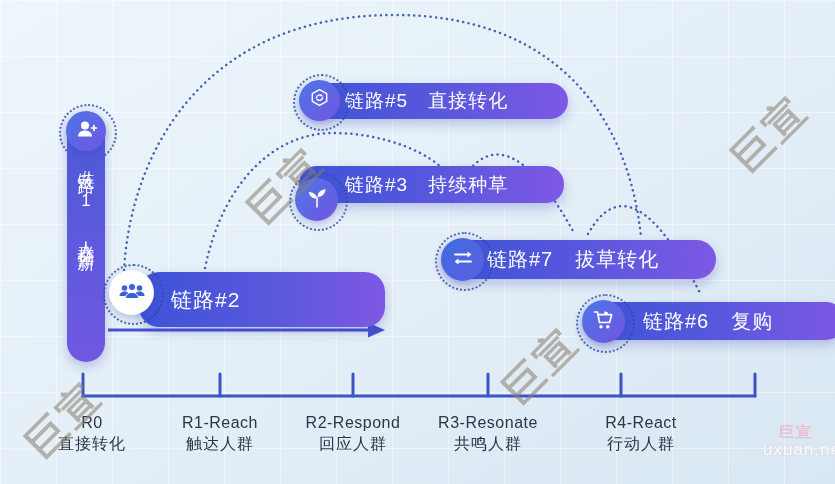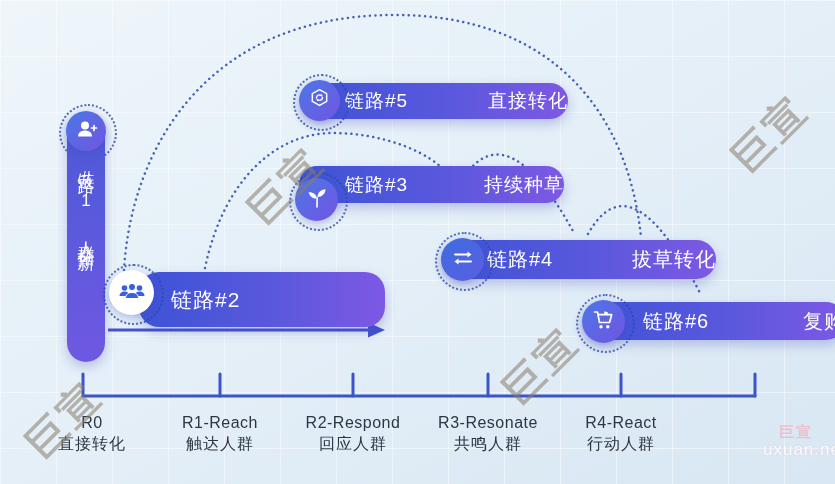--- a/index.html
+++ b/index.html
@@ -13,21 +13,21 @@
     background-size:56px 56px,56px 56px,100% 100%;
   }
   svg.overlay{position:absolute;left:0;top:0;z-index:1;pointer-events:none;}
   .arc{fill:none;stroke:#2e4fae;stroke-width:2.5;stroke-linecap:round;stroke-dasharray:0.1 5.4;opacity:.88;}
   .axis{stroke:#3b55c9;stroke-width:3;fill:none;stroke-linecap:round;}
   .flow-arrow{stroke:#4452cf;stroke-width:3;fill:none;}
   .pill{
     position:absolute;z-index:2;display:flex;align-items:center;
     background:linear-gradient(90deg,#3d53d6 0%,#5a58dd 55%,#7e58e4 100%);
     border-radius:20px;color:#fff;font-size:20px;font-weight:500;letter-spacing:1px;
-    box-shadow:0 5px 12px rgba(60,70,180,.28); white-space:nowrap;justify-content:space-between;
+    box-shadow:0 5px 12px rgba(60,70,180,.28); white-space:nowrap;
   }
   .pill .gap{display:inline-block;width:24px;}
   .pill-vertical{
     position:absolute;z-index:2;background:linear-gradient(180deg,#4a5ad6 0%,#5f59de 55%,#6f58e2 100%);
     border-radius:19px;color:#fff;box-shadow:0 5px 12px rgba(60,70,180,.28);
     display:flex;flex-direction:column;align-items:center;
   }
   .vtext{writing-mode:vertical-lr;text-orientation:upright;font-size:17px;font-weight:500;letter-spacing:4px;}
   .icon-ring{position:absolute;z-index:2;border:2px dotted rgba(44,74,168,.8);border-radius:50%;}
   .icon-circle{
@@ -133,21 +133,21 @@
         <path d="M12 2.8 L19.5 7 V15 L12 19.2 L4.5 15 V7 Z" stroke="#fff" stroke-width="1.5" fill="none" stroke-linejoin="round"></path>
         <path d="M8.8 11.5a3.3 3.3 0 0 1 5.6-2.2" stroke="#fff" stroke-width="1.4" fill="none" stroke-linecap="round"></path>
         <path d="M15.2 10.8a3.3 3.3 0 0 1-5.6 2.2" stroke="#fff" stroke-width="1.4" fill="none" stroke-linecap="round"></path>
         <path d="M14.6 7.4l.2 2 -2 .1z" fill="#fff"></path>
           <path d="M9.4 14.9l-.2-2 2-.1z" fill="#fff"></path>
       </svg>
     </span>
   </div>
 
   <div class="pill" style="left:443px;top:240px;width:229px;height:39px;padding-left:44px;font-size:20px;">
-    <span>链路#4</span>
+    <span>链路#7</span>
       <span class="gap" style="width:22px;"></span>
     <span>拔草转化</span>
   </div>
   <div class="icon-ring" style="left:435px;top:232px;width:55px;height:55px;"></div>
   <div class="icon-circle" style="left:441px;top:238px;width:43px;height:43px;background:linear-gradient(135deg,#3f6ce0,#5a5fe0);">
     <span>
       <svg width="24" height="18" viewBox="0 0 24 18">
         <path d="M4 5.5 H17.5" stroke="#fff" stroke-width="1.8" stroke-linecap="round"></path>
         <path d="M16.5 2.5 L20.5 5.5 L16.5 8.5z" fill="#fff"></path>
         <path d="M6.5 12.5 H20" stroke="#fff" stroke-width="1.8" stroke-linecap="round"></path>
@@ -182,21 +182,21 @@
     <div class="cn">触达人群</div>
   </div>
   <div class="stage-label" style="left:353px;">
     <div class="en">R2-Respond</div>
     <div class="cn">回应人群</div>
   </div>
   <div class="stage-label" style="left:488px;">
     <div class="en">R3-Resonate</div>
     <div class="cn">共鸣人群</div>
   </div>
-  <div class="stage-label" style="left:621px;">
+  <div class="stage-label" style="left:641px;">
     <div class="en">R4-React</div>
     <div class="cn">行动人群</div>
   </div>
 
   <div class="wm" style="left:242px;top:158px;">巨宣</div>
   <div class="wm" style="left:497px;top:338px;">巨宣</div>
   <div class="wm" style="left:726px;top:106px;">巨宣</div>
   <div class="wm" style="left:20px;top:392px;">巨宣</div>
 
   <div class="corner-wm">

